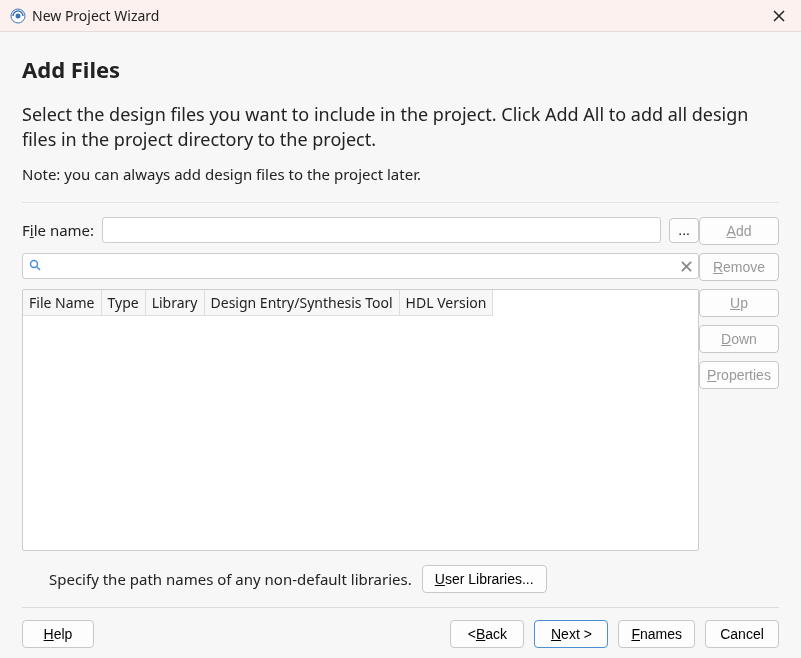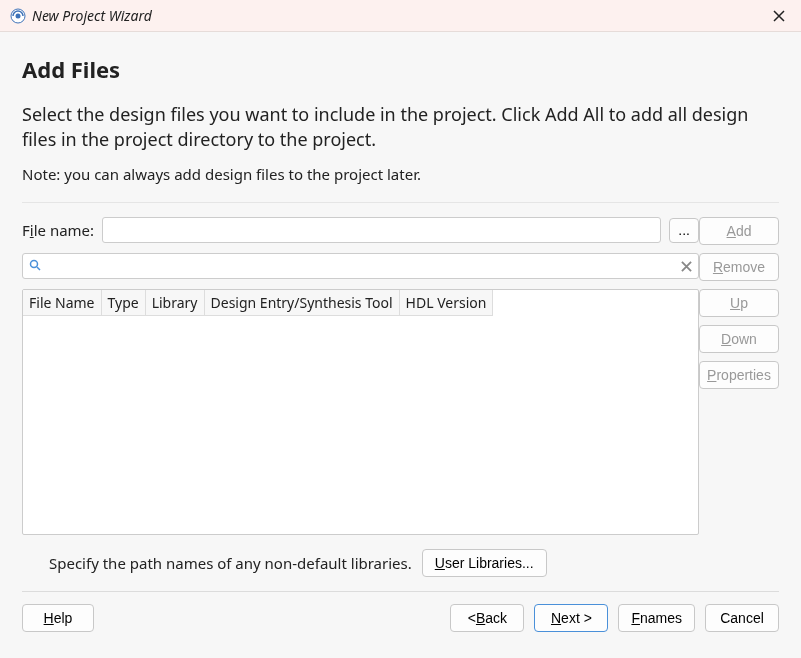--- a/index.html
+++ b/index.html
@@ -12,29 +12,28 @@
       height: 658px;
       overflow: hidden;
     }
     .titlebar {
       display: flex;
       align-items: center;
       background: #fdf1ef;
       border-bottom: 1px solid #e6dcd9;
       padding: 12px 10px;
       height: 32px;
-      font-style: italic;
     }
     .titlebar .app-icon { width: 16px; height: 16px; margin-right: 6px; }
     .titlebar .title { flex: 1; font-size: 14px; color: #222; }
     .titlebar .close-btn { font-size: 16px; cursor: pointer; padding: 0 6px; }
 
     .content {
       background: #f7f7f7;
-      padding: 22px 22px 26px 22px;
+      padding: 22px 22px 10px 22px;
       height: calc(100% - 32px);
       display: flex;
       flex-direction: column;
     }
 
     h1 { font-size: 22px; font-weight: bold; margin-bottom: 18px; }
     .description { font-size: 18px; margin-bottom: 12px; line-height: 1.4; }
     .note { font-size: 15px; margin-bottom: 10px; }
 
     hr.sep { border: none; border-top: 1px solid #e5e5e5; margin: 8px 0 14px 0; }

